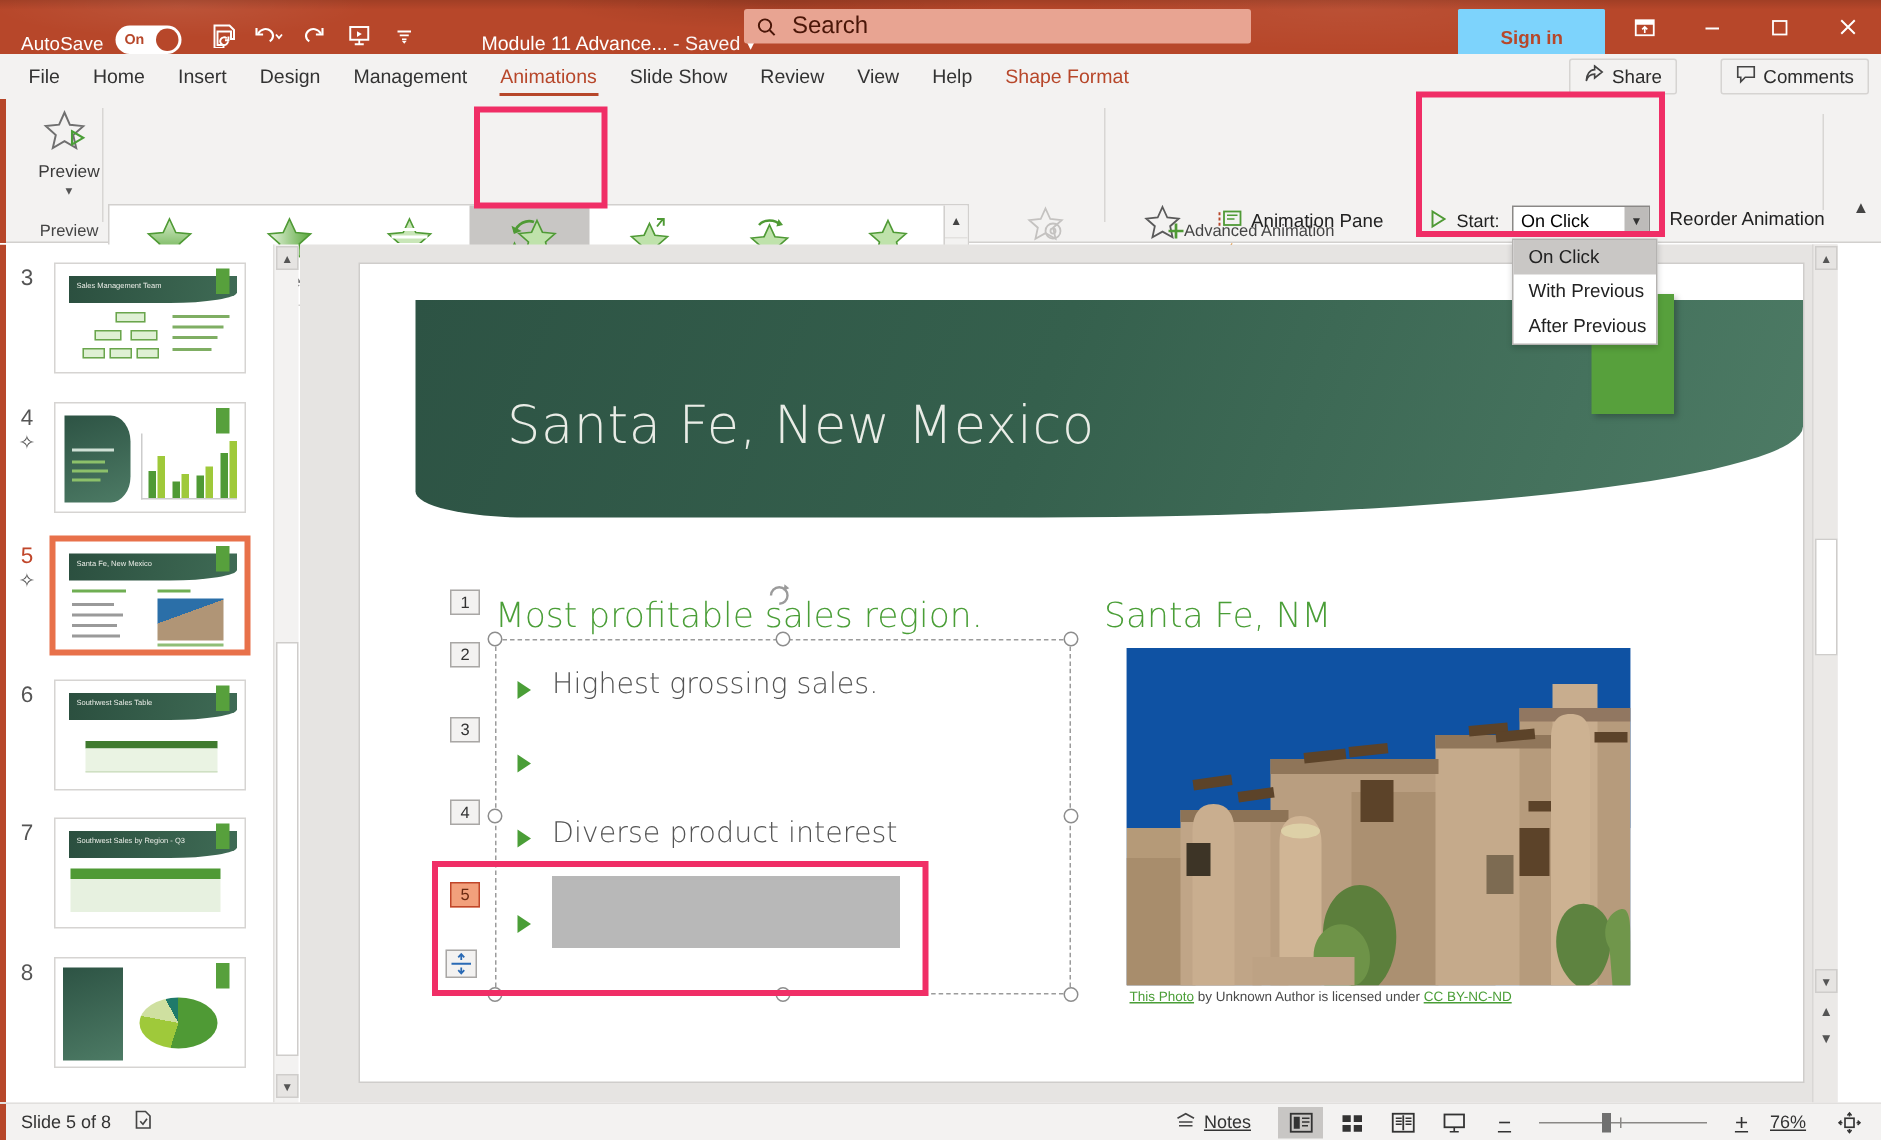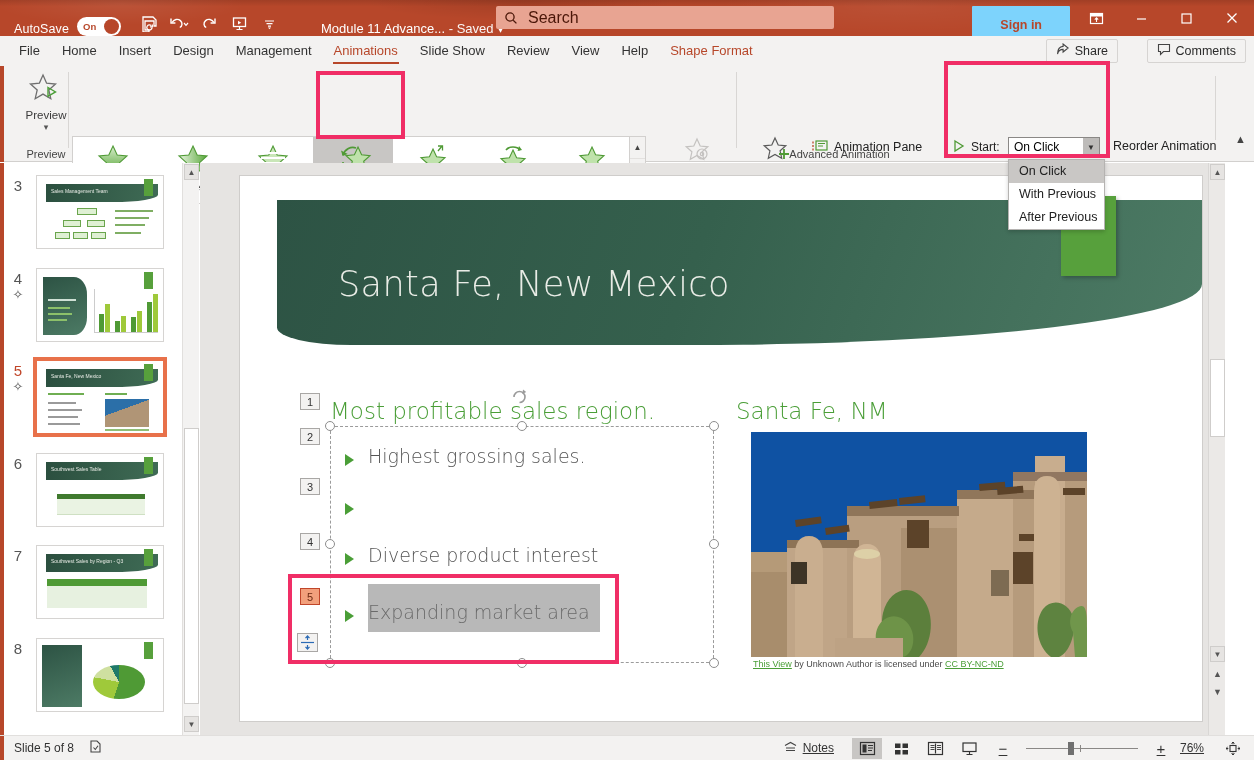--- a/index.html
+++ b/index.html
@@ -824,21 +824,20 @@
       <div class="bullet-tri" style="left:105px; top:278px;"></div>
       <div class="body-text" style="left:128px; top:269px;">Highest grossing sales.</div>
 
       <div class="bullet-tri" style="left:105px; top:327px;"></div>
 
       <div class="bullet-tri" style="left:105px; top:377px;"></div>
       <div class="body-text" style="left:128px; top:368px;">Diverse product interest</div>
 
       <div class="sel-text-hl" style="left:128px; top:408px; width:232px; height:48px;"></div>
       <div class="bullet-tri" style="left:105px; top:434px;"></div>
-      <div class="body-text" style="left:128px; top:425px; color:#6a6a6a;">Expanding market area</div>
 
       <div class="sub-head" style="left:496px; top:222px;">Santa Fe, NM</div>
 
       <div class="photo" style="left:511px; top:256px; width:336px; height:225px;">
         <svg width="336" height="225" viewBox="0 0 336 225">
           <rect width="336" height="225" fill="#1559a8"></rect>
           <rect width="336" height="120" fill="#0f52a3"></rect>
 
           <path d="M0 120h90v105H0z" fill="#b59a78"></path>
           <path d="M0 140h46v85H0z" fill="#a88d6c"></path>
@@ -877,21 +876,21 @@
 
           <path d="M150 225c-14-8-22-26-18-44 6-24 28-30 40-14 12 15 10 44-4 58z" fill="#5c7f3c"></path>
           <path d="M132 225c-10-12-10-30 2-38 12-8 26 2 28 16 2 14-6 24-14 22z" fill="#6e9348"></path>
           <path d="M300 225c-14-10-18-34-8-48 10-12 26-6 30 8 4 16-4 36-14 40z" fill="#5e8340"></path>
           <path d="M322 200c-6-10-2-24 8-26 6-1 6 12 6 22v29h-12z" fill="#70964b"></path>
           <rect x="84" y="206" width="68" height="19" fill="#bda284"></rect>
         </svg>
       </div>
 
       <div class="caption" style="left:513px; top:483px;">
-        <span style="color:#4a9e37;text-decoration:underline;">This View</span><span> by Unknown Author is licensed under </span><span style="color:#4a9e37;text-decoration:underline;">CC BY-NC-ND</span>
+        <span style="color:#4a9e37;text-decoration:underline;">This Photo</span><span> by Unknown Author is licensed under </span><span style="color:#4a9e37;text-decoration:underline;">CC BY-NC-ND</span>
       </div>
     </div>
 
     <div class="anim-tag" style="position:absolute; left:100px; top:230px;">1</div>
     <div class="anim-tag" style="position:absolute; left:100px; top:265px;">2</div>
     <div class="anim-tag" style="position:absolute; left:100px; top:315px;">3</div>
     <div class="anim-tag" style="position:absolute; left:100px; top:370px;">4</div>
     <div class="anim-tag active" style="position:absolute; left:100px; top:425px;">5</div>
     <div class="anim-tag split" style="position:absolute; left:97px; top:470px; width:21px;">
       <svg width="15" height="15" viewBox="0 0 15 15">

